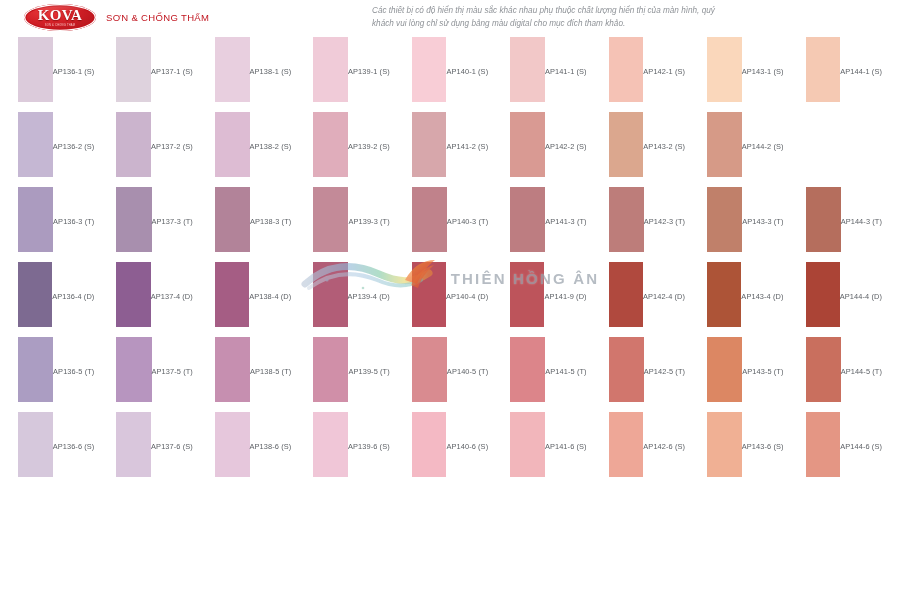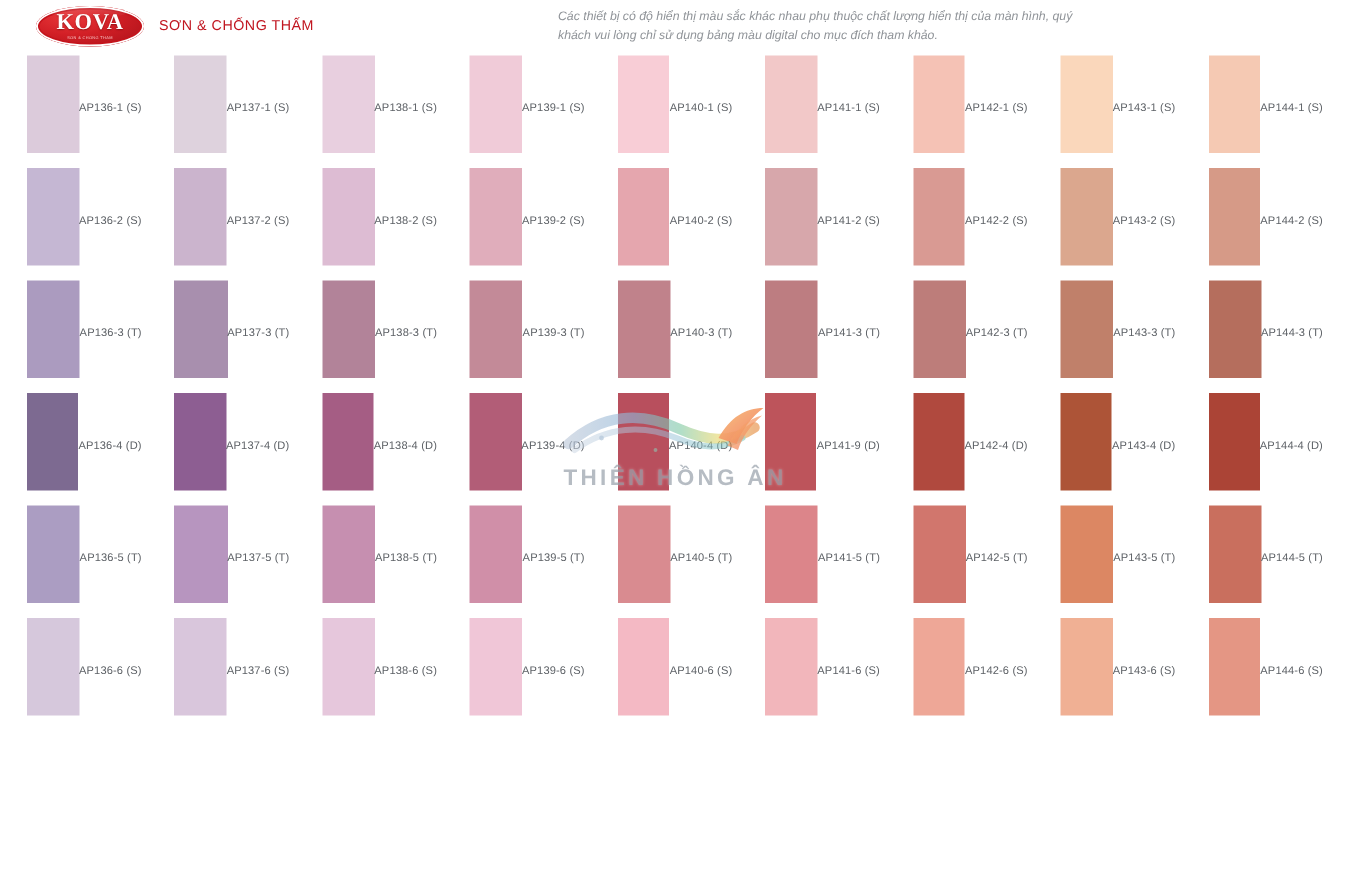--- a/index.html
+++ b/index.html
@@ -117,23 +117,23 @@
     letter-spacing: .1px;
     white-space: nowrap;
     line-height: 1;
     height: 9px;
   }
 
   
   .watermark {
     position: absolute;
     left: 0; right: 0;
-    top: 236px;
+    top: 224px;
     display: flex;
-    flex-direction: column;
+    flex-direction: row;
     align-items: center;
     justify-content: center;
     pointer-events: none;
     opacity: .72;
     z-index: 5;
   }
   .watermark svg { display: block; }
   .watermark-text {
     margin-top: -4px;
     font-size: 15px;
@@ -242,24 +242,20 @@
         </div>
         <div class="swatch-cell">
           <div class="swatch-chip" title="AP138-2 (S)" style="background: rgb(221, 188, 211);"></div>
           <div class="swatch-label">AP138-2 (S)</div>
         </div>
         <div class="swatch-cell">
           <div class="swatch-chip" title="AP139-2 (S)" style="background: rgb(224, 173, 187);"></div>
           <div class="swatch-label">AP139-2 (S)</div>
         </div>
         <div class="swatch-cell">
-          <div class="swatch-chip" title="AP140-2 (S)" style="background: rgb(229, 166, 174);"></div>
-          <div class="swatch-label">AP140-2 (S)</div>
-        </div>
-        <div class="swatch-cell">
           <div class="swatch-chip" title="AP141-2 (S)" style="background: rgb(215, 167, 171);"></div>
           <div class="swatch-label">AP141-2 (S)</div>
         </div>
         <div class="swatch-cell">
           <div class="swatch-chip" title="AP142-2 (S)" style="background: rgb(217, 154, 147);"></div>
           <div class="swatch-label">AP142-2 (S)</div>
         </div>
         <div class="swatch-cell">
           <div class="swatch-chip" title="AP143-2 (S)" style="background: rgb(219, 167, 142);"></div>
           <div class="swatch-label">AP143-2 (S)</div>

